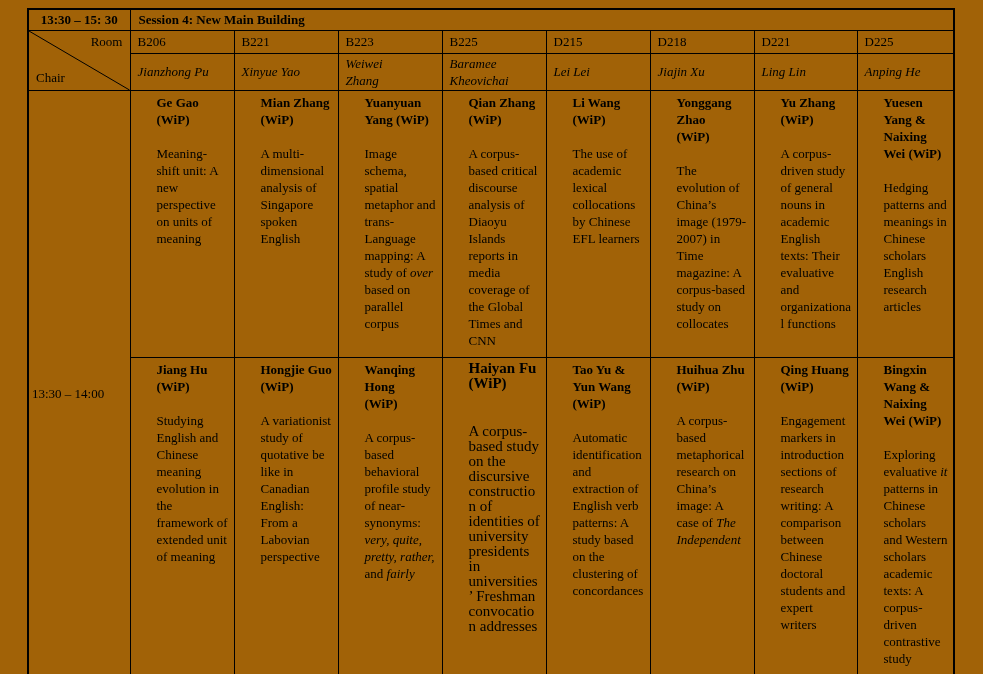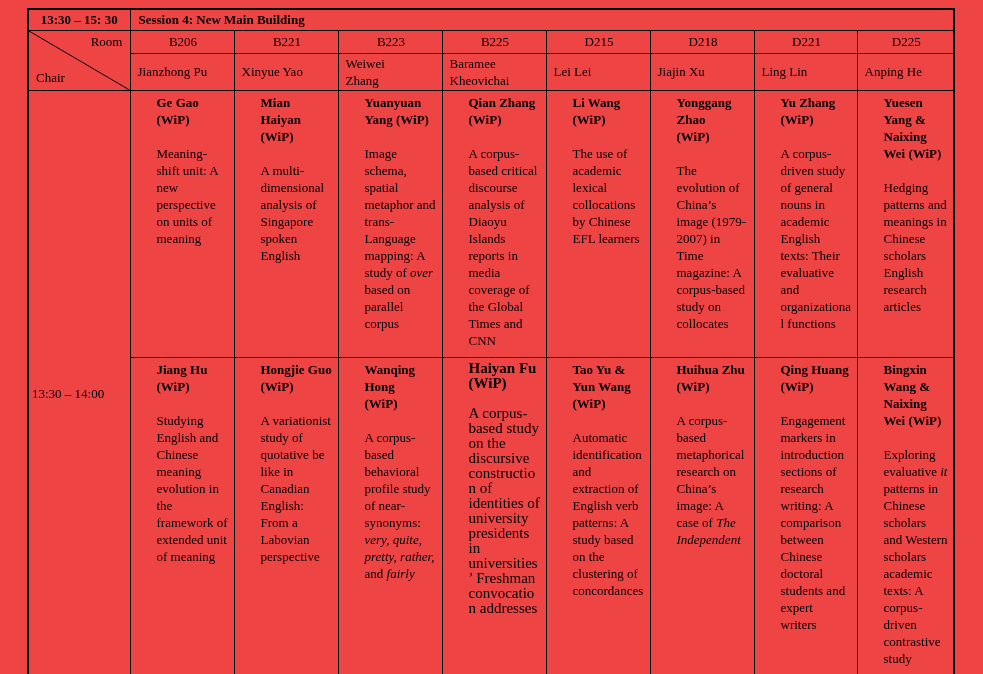--- a/index.html
+++ b/index.html
@@ -5,21 +5,21 @@
   * { margin: 0; padding: 0; box-sizing: border-box; }
   html, body { background: #ffffff; }
   body {
     font-family: "Liberation Serif", "DejaVu Serif", serif;
     color: #000;
   }
   .page {
     position: relative;
     width: 983px;
     height: 674px;
-    background: #ef4444;
+    background: #a16207;
     overflow: hidden;
   }
   table.schedule {
     position: absolute;
     left: 27px;
     top: 8px;
     width: 926px;
     border-collapse: collapse;
     table-layout: fixed;
     border: 2px solid #000;
@@ -28,39 +28,38 @@
   }
   td {
     border: 1px solid #000;
     vertical-align: top;
     padding: 2px 5px 2px 7px;
     overflow: hidden;
     word-wrap: break-word;
   }
   tr.session-row { height: 21px; }
   tr.room-row { height: 23px; }
-  tr.chair-row { height: 32px; }
+  tr.chair-row { height: 32px; font-style: italic; }
   tr.paper-row-1 { height: 267px; }
   tr.paper-row-2 { height: 340px; }
 
   td.time-header {
     font-weight: bold;
     text-align: center;
     vertical-align: middle;
     padding: 1px 2px;
   }
   td.session-title {
     font-weight: bold;
     vertical-align: middle;
     padding: 1px 5px 1px 8px;
   }
   td.room-cell {
     vertical-align: middle;
     padding: 1px 5px 1px 7px;
-    text-align: center;
   }
   td.chair-cell {
     vertical-align: middle;
     white-space: pre-line;
     padding: 1px 5px 1px 7px;
   }
   td.corner-cell {
     position: relative;
     padding: 8px;
   }
@@ -85,21 +84,21 @@
     vertical-align: middle;
     padding: 0 3px;
   }
   td.paper-cell { padding: 3px 5px 3px 26px; }
   .authors {
     font-weight: bold;
     white-space: pre-line;
   }
   .title { margin-top: 17px; }
   td.paper-cell.small { font-size: 15px; line-height: 15px; }
-  td.paper-cell.small .title { margin-top: 15px; }
+  td.paper-cell.small .title { margin-top: 33px; }
 </style>
 </head>
 <body>
 
 <div class="page">
   <table class="schedule">
     <colgroup>
       <col style="width:102px">
       <col style="width:104px">
         <col style="width:104px">
@@ -145,21 +144,21 @@
           <td class="chair-cell">Anping He</td>
         </tr>
       <tr class="paper-row-1" id="paper-row-1">
         <td class="time-slot-cell" rowspan="2">13:30 – 14:00</td>
       <td class="paper-cell">
             <div class="authors">Ge Gao
 (WiP)</div>
             <div class="title"><span>Meaning-shift unit: A new perspective on units of meaning</span></div>
           </td>
           <td class="paper-cell">
-            <div class="authors">Mian Haiyan
+            <div class="authors">Mian Zhang
 (WiP)</div>
             <div class="title"><span>A multi-dimensional analysis of Singapore spoken English</span></div>
           </td>
           <td class="paper-cell">
             <div class="authors">Yuanyuan
 Yang (WiP)</div>
             <div class="title"><span>Image schema, spatial metaphor and trans-Language mapping: A study of </span><i>over</i><span> based on parallel corpus</span></div>
           </td>
           <td class="paper-cell">
             <div class="authors">Qian Zhang

